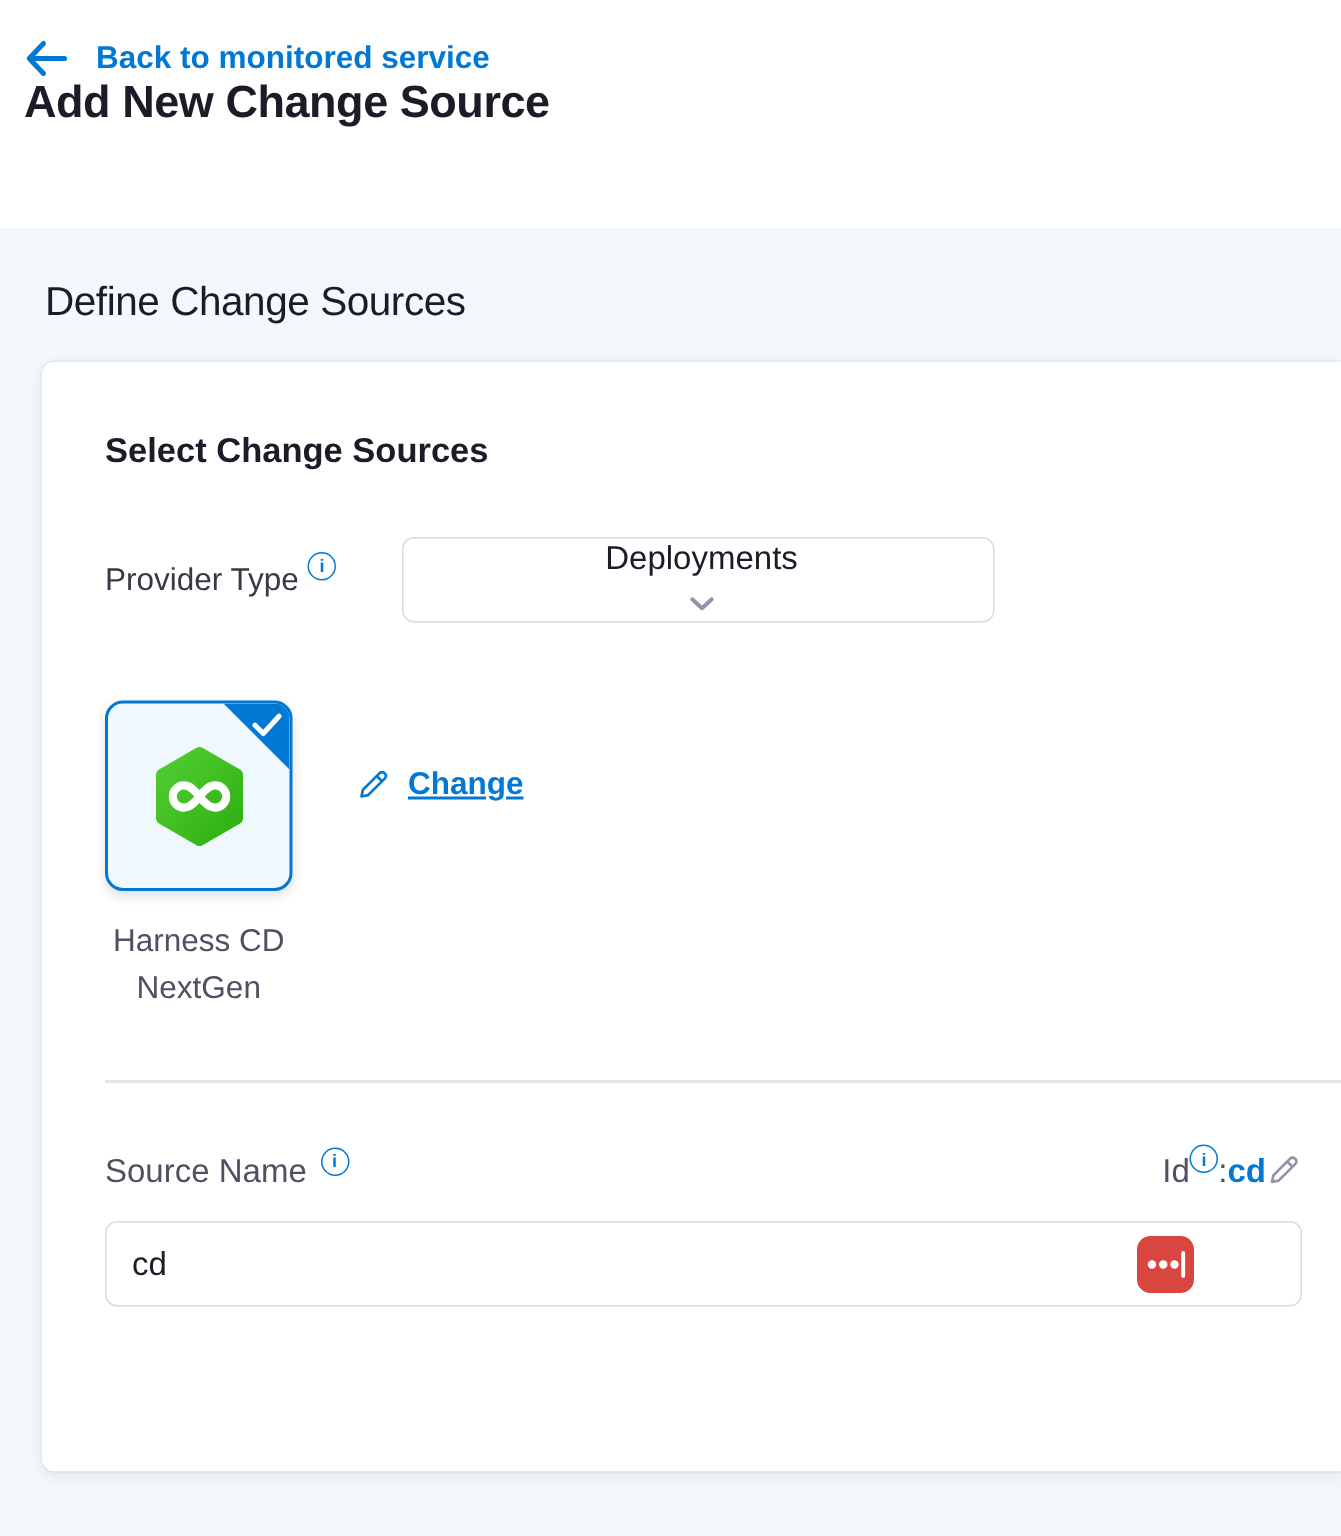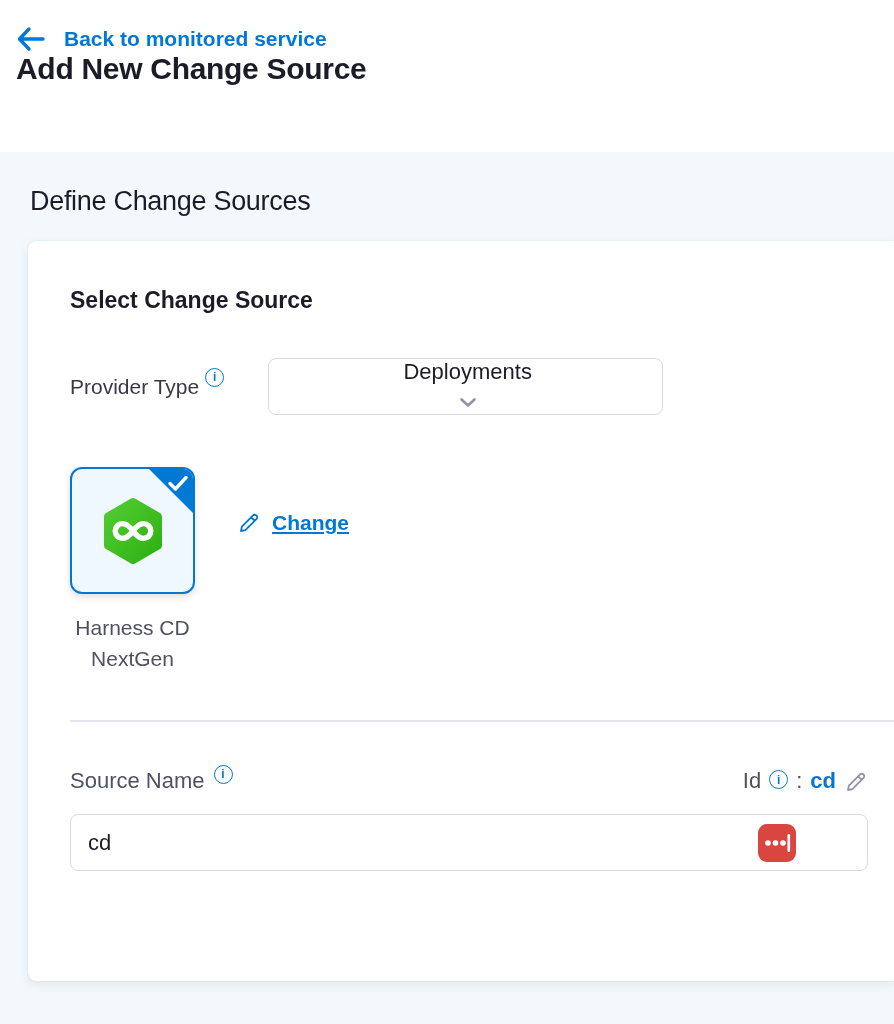--- a/index.html
+++ b/index.html
@@ -126,21 +126,21 @@
   
   .name-row{
     margin-top:46px;
     display:flex;justify-content:space-between;align-items:center;
   }
   .name-label{
     font-size:22px;color:var(--text_gray);
     display:flex;align-items:center;gap:9px;
   }
   .id-group{
-    display:flex;align-items:flex-end;gap:8px;
+    display:flex;align-items:flex-start;
     font-size:22px;color:var(--text_gray);
   }
   .id-group .info-icon{transform:translateY(-5px);}
   .id-value{color:var(--accent_blue);font-weight:600;cursor:pointer;}
   .input-wrap{position:relative;margin-top:20px;}
   .text-input{
     width:100%;height:57px;
     border:1.5px solid var(--border_gray);border-radius:8px;
     font-size:22px;color:var(--text_dark);
     font-family:inherit;
@@ -164,21 +164,21 @@
     </span>
     <a class="back-link">Back to monitored service</a>
   </div>
   <h1 class="page-title">Add New Change Source</h1>
 </header>
 
 <main>
   <h2 class="section-title">Define Change Sources</h2>
 
   <div class="card">
-    <h3 class="card-title">Select Change Source</h3>
+    <h3 class="card-title">Select Change Sources</h3>
 
     <div class="provider-row">
       <span class="field-label">
         <span>Provider Type</span>
         <span class="info-icon">i</span>
       </span>
       <div class="select">
         <span>Deployments</span>
         <svg class="chevron" viewBox="0 0 24 24" fill="none">
           <path d="M5.5 9.5 L12 15.5 L18.5 9.5" stroke="#9293a9" stroke-width="2.6" stroke-linecap="round" stroke-linejoin="round"></path>

